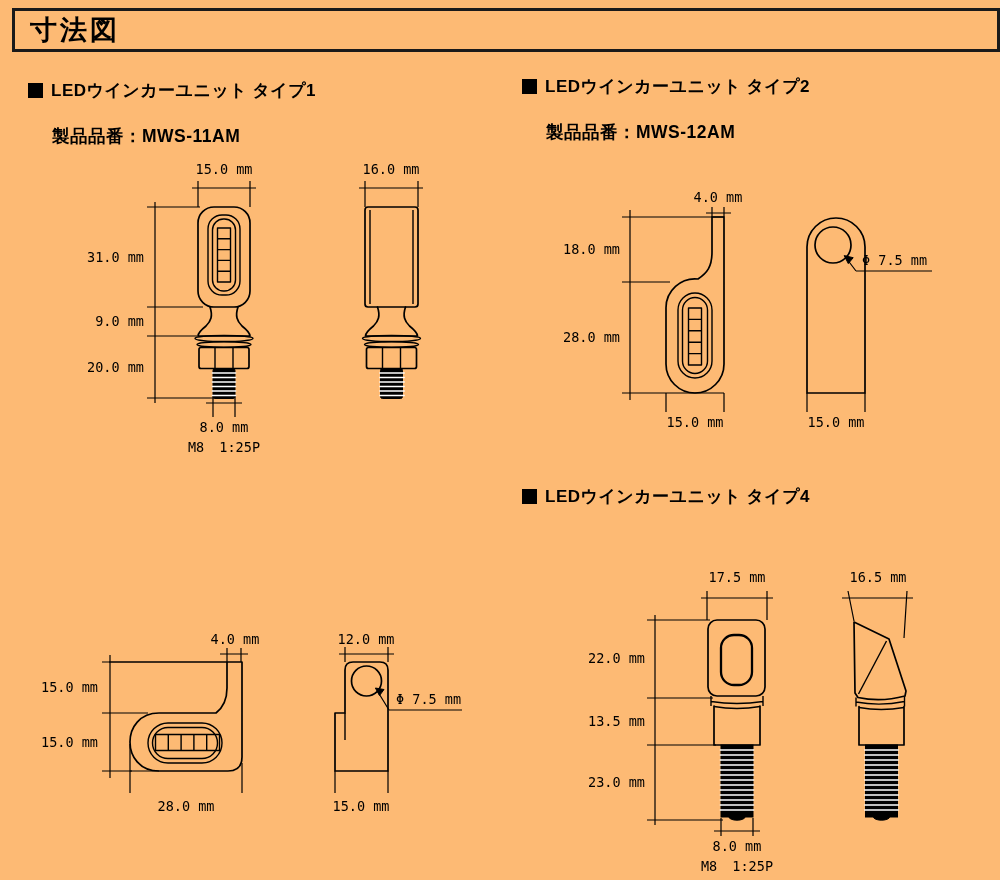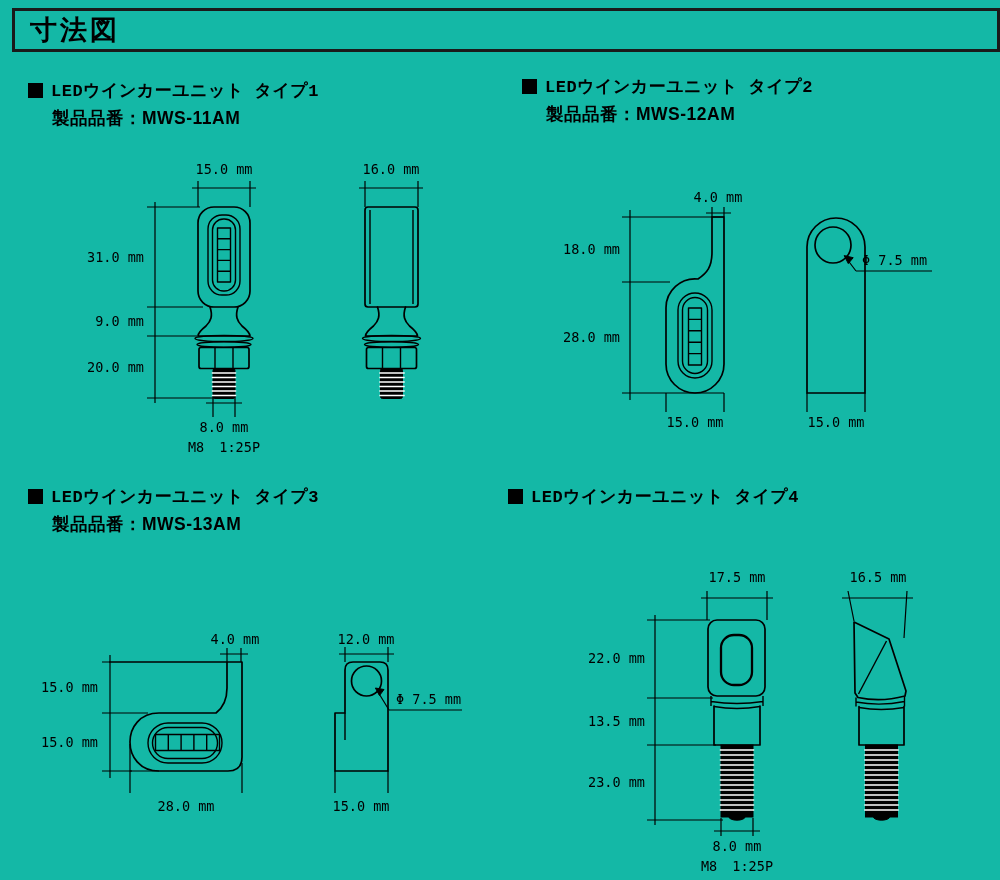--- a/index.html
+++ b/index.html
@@ -1,25 +1,25 @@
 <!DOCTYPE html>
 <html><head>
 <meta charset="utf-8">
 <style>
   html,body{margin:0;padding:0;background:#fff;}
-  #screen{position:relative;width:1000px;height:880px;background:#14b8a6;overflow:hidden;
+  #screen{position:relative;width:1000px;height:880px;background:#fdba74;overflow:hidden;
           font-family:"Liberation Sans","DejaVu Sans",sans-serif;color:#000;}
   .title-box{position:absolute;left:12px;top:8px;width:967px;height:38px;border:3px solid #1a1a1a;
              display:flex;align-items:center;padding-left:15px;}
   .title-box span{font-size:27px;font-weight:bold;letter-spacing:3px;}
   .sec{position:absolute;}
-  .h-row{display:flex;align-items:center;height:20px;font-family:Liberation Mono, monospace;}
+  .h-row{display:flex;align-items:center;height:20px;}
   .sq{width:15px;height:15px;background:#000;margin-right:8px;flex:0 0 auto;}
   .h-label{font-size:17px;font-weight:bold;letter-spacing:0.5px;white-space:nowrap;}
-  .p-row{margin-left:24px;margin-top:6px;font-size:17.5px;font-weight:bold;letter-spacing:0.5px;white-space:nowrap;}
+  .p-row{margin-left:24px;margin-top:24px;font-size:17.5px;font-weight:bold;letter-spacing:0.5px;white-space:nowrap;}
   svg{position:absolute;overflow:visible;}
   svg .ol{fill:none;stroke:#000;stroke-width:1.7;stroke-linejoin:round;stroke-linecap:round;}
   svg .ol2{fill:none;stroke:#000;stroke-width:1.4;stroke-linejoin:round;}
   svg .dim{fill:none;stroke:#000;stroke-width:1.2;stroke-linecap:butt;}
   svg .blk{fill:#000;stroke:#000;stroke-width:1;}
   svg .thr{fill:none;stroke:#fff;stroke-width:1.3;}
   svg text{font-family:"DejaVu Sans Mono","Liberation Mono",monospace;font-size:13.5px;fill:#000;}
   svg text.mid{text-anchor:middle;}
   svg text.end{text-anchor:end;}
   svg text.wsp{word-spacing:7px;}
@@ -42,29 +42,22 @@
   </div>
 
   <div class="sec" style="left:522px;top:76px">
     <div class="h-row">
       <span class="sq"></span>
       <span class="h-label">LEDウインカーユニット タイプ2</span>
     </div>
     <div class="p-row">製品品番：MWS-12AM</div>
   </div>
 
-  <div class="sec" style="left:28px;top:486px">
-    <div class="h-row">
-      <span class="sq"></span>
-      <span class="h-label">LEDウインカーユニット タイプ3</span>
-    </div>
-    <div class="p-row">製品品番：MWS-13AM</div>
-  </div>
-
-  <div class="sec" style="left:508px;top:486px">
+
+  <div class="sec" style="left:522px;top:486px">
     <div class="h-row">
       <span class="sq"></span>
       <span class="h-label">LEDウインカーユニット タイプ4</span>
     </div>
   </div>
 
   <svg style="left:60px;top:155px" width="400" height="300" viewBox="0 0 400 300">
     <g>
       <text class="mid" x="164" y="19">15.0 mm</text>
       <path class="dim" d="M132,33 H196 M138,26 V52 M190,26 V52"></path>

